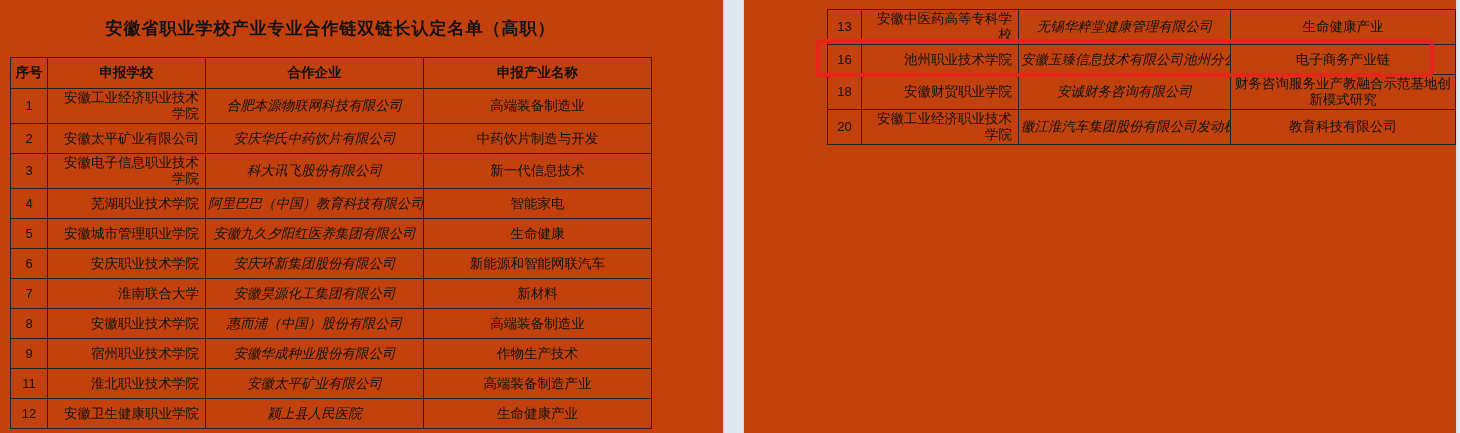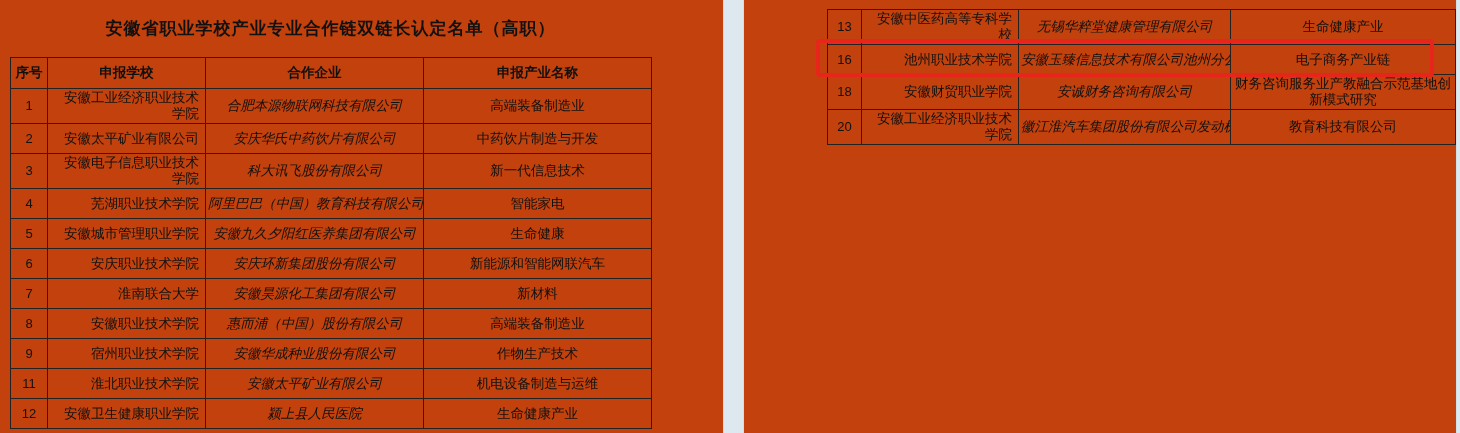--- a/index.html
+++ b/index.html
@@ -158,21 +158,21 @@
           <tr>
             <td class="c0">9</td>
             <td class="c1">宿州职业技术学院</td>
             <td class="c2">安徽华成种业股份有限公司</td>
             <td class="c3">作物生产技术</td>
           </tr>
           <tr>
             <td class="c0">11</td>
             <td class="c1">淮北职业技术学院</td>
             <td class="c2">安徽太平矿业有限公司</td>
-            <td class="c3">机电设备制造与运维</td>
+            <td class="c3">高端装备制造产业</td>
           </tr>
           <tr>
             <td class="c0">12</td>
             <td class="c1">安徽卫生健康职业学院</td>
             <td class="c2">颍上县人民医院</td>
             <td class="c3">生命健康产业</td>
           </tr>
         </tbody>
     </table>
   </div>

